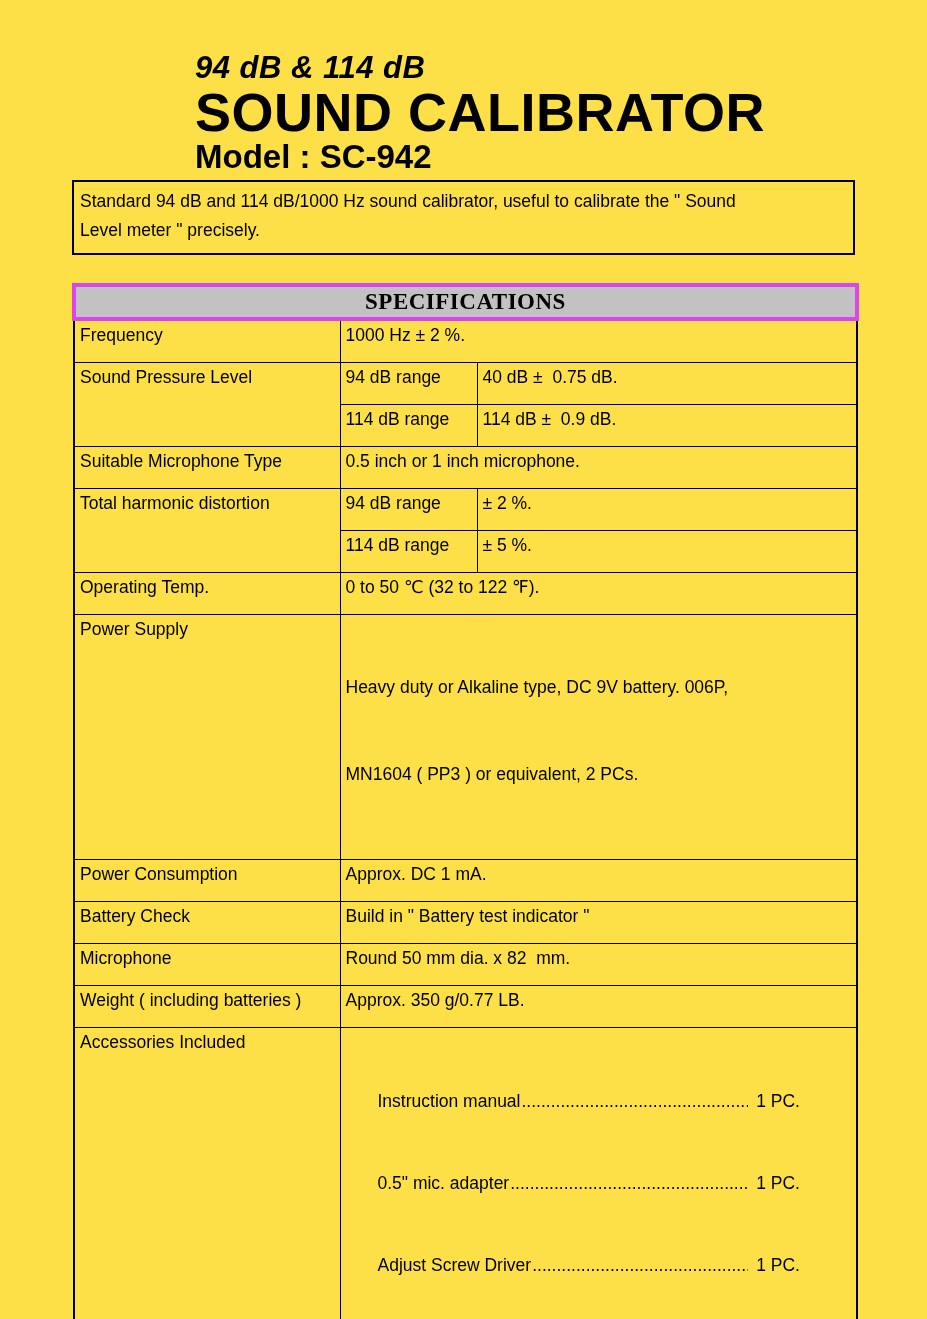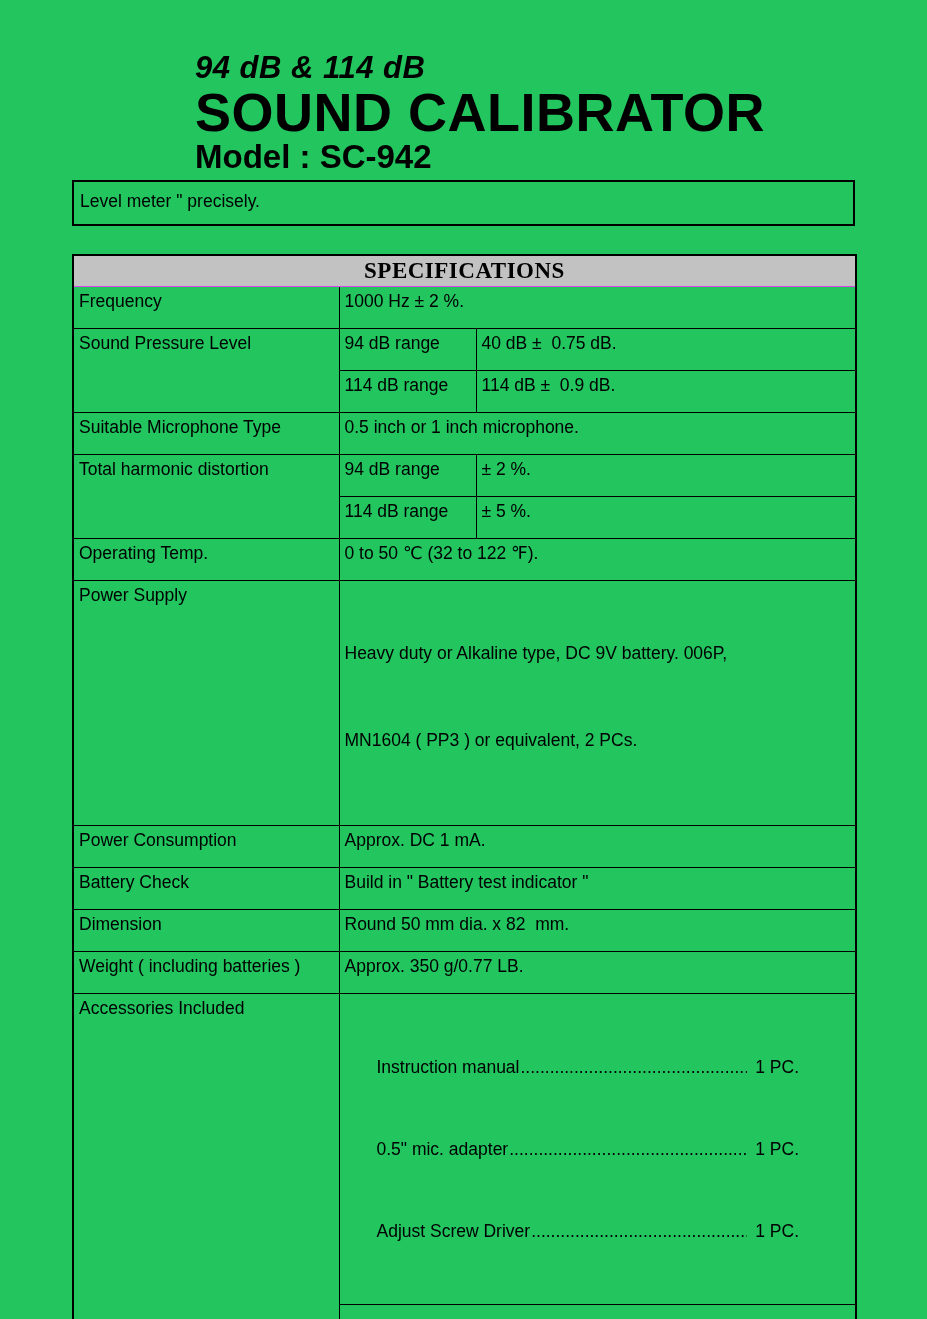--- a/index.html
+++ b/index.html
@@ -1,21 +1,21 @@
 <!DOCTYPE html>
 <html><head>
 <meta charset="utf-8">
 <style>
   * { margin: 0; padding: 0; box-sizing: border-box; }
   html, body { background: #fff; }
   .page {
     position: relative;
     width: 927px;
     height: 1319px;
-    background: #22c55e;
+    background: #fde047;
     font-family: "Liberation Sans", "DejaVu Sans", sans-serif;
     color: #000;
     overflow: hidden;
   }
   .content { margin: 0 72px; width: 783px; }
 
   
   .title-block { padding-top: 50px; margin-left: 123px; }
   .subtitle {
     font-size: 31px;
@@ -58,21 +58,21 @@
   }
 
   
   table {
     border-collapse: collapse;
     width: 783px;
     table-layout: fixed;
   }
   table, th, td { border: 1px solid #000; }
   table { border: 2px solid #000; }
-  th.sec-heading { border: 1px solid #d946ef; }
+  th.sec-heading { border: 4px solid #d946ef; }
   td {
     font-size: 17.5px;
     vertical-align: top;
     line-height: 29px;
     padding: 0 0 12px 5px;
     white-space: pre-wrap;
     overflow: hidden;
   }
 
   
@@ -102,20 +102,21 @@
   <div class="content">
 
     <div class="title-block">
       <div class="subtitle">94 dB &amp; 114 dB</div>
       <div class="main-title">SOUND CALIBRATOR</div>
       <div class="model-line">Model : SC-942</div>
     </div>
 
     <div class="features-box">
       <div class="features-body">
+        <div>Standard 94 dB and 114 dB/1000 Hz sound calibrator, useful to calibrate the " Sound</div>
         <div>Level meter " precisely.</div>
       </div>
     </div>
 
     <table class="specs-table">
       <colgroup>
           <col class="col-label">
           <col class="col-range">
           <col class="col-value">
         </colgroup>
@@ -162,21 +163,21 @@
       </tr>
       <tr class="r1">
         <td>Power Consumption</td>
         <td colspan="2">Approx. DC 1 mA.</td>
       </tr>
       <tr class="r1">
         <td>Battery Check</td>
         <td colspan="2">Build in " Battery test indicator "</td>
       </tr>
       <tr class="r1">
-        <td>Dimension</td>
+        <td>Microphone</td>
         <td colspan="2">Round 50 mm dia. x 82  mm.</td>
       </tr>
       <tr class="r1">
         <td>Weight ( including batteries )</td>
         <td colspan="2">Approx. 350 g/0.77 LB.</td>
       </tr>
       <tr class="racc">
         <td rowspan="2">Accessories Included</td>
         <td colspan="2" class="acc-cell">
           <div class="acc-line">

